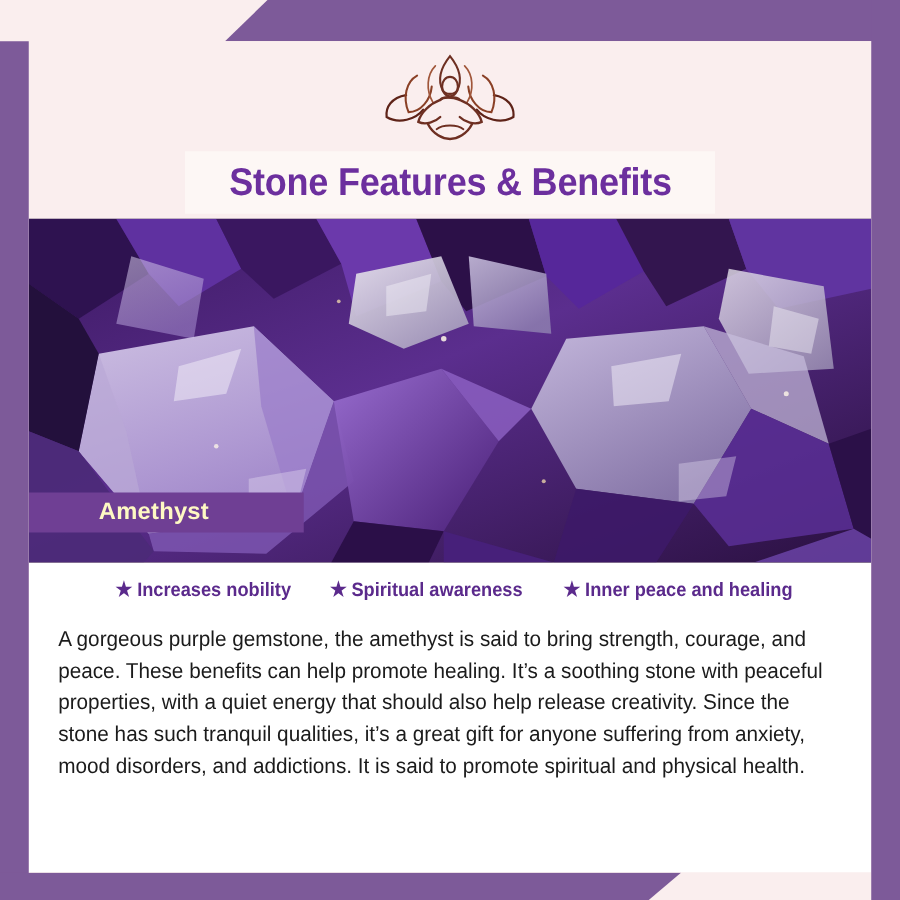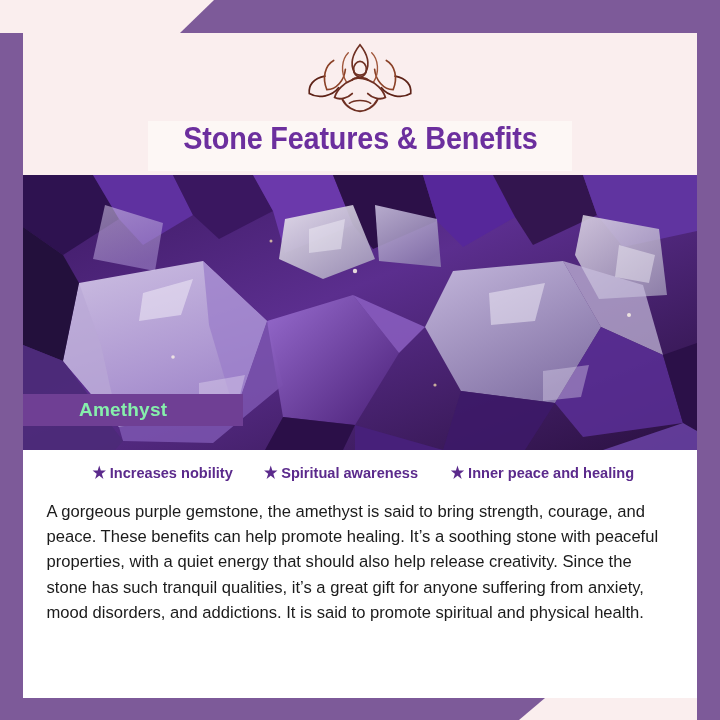--- a/index.html
+++ b/index.html
@@ -102,20 +102,21 @@
 
   
   .title-banner {
     position: absolute;
     left: 125px;
     top: 88px;
     width: 424px;
     height: 50px;
     background: #fdf7f5;
     display: flex;
+    align-items: center;
     justify-content: center;
     z-index: 3;
   }
   .title-text {
     font-family: "Liberation Sans Narrow", "Liberation Sans", sans-serif;
     font-weight: 700;
     font-size: 31px;
     color: #6c2f9e;
     letter-spacing: -0.2px;
     transform: scaleX(0.93);
@@ -138,21 +139,21 @@
     left: 0;
     bottom: 24px;
     width: 220px;
     height: 32px;
     background: #6f3f94;
     display: flex;
     align-items: center;
     z-index: 4;
   }
   .stone-banner-label {
-    color: #86efac;
+    color: #fef9c3;
     font-family: "Liberation Sans", sans-serif;
     font-weight: 700;
     font-size: 19px;
     padding-left: 56px;
     letter-spacing: 0.2px;
     white-space: nowrap;
   }
 
   
   .content {

